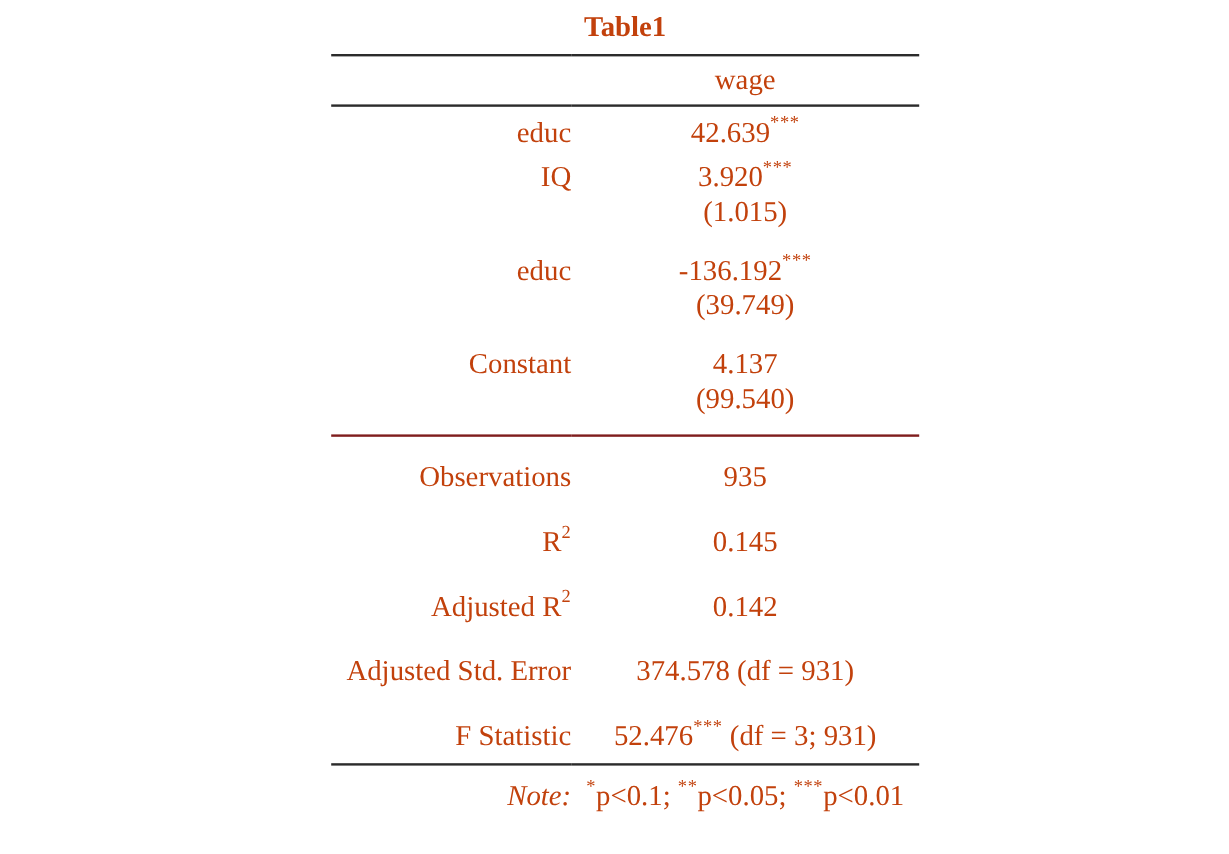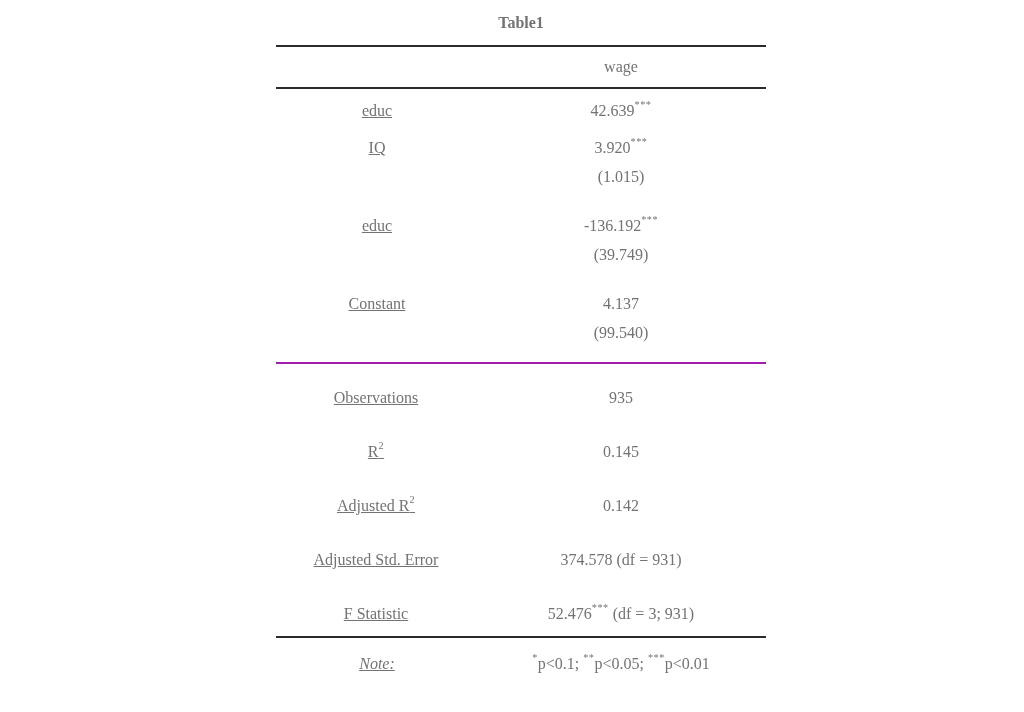--- a/index.html
+++ b/index.html
@@ -15,33 +15,32 @@
     position: relative;
     width: 1024px;
     height: 712px;
   }
   table.reg-table {
     position: absolute;
     left: 276px;
     top: 0;
     width: 490px;
     border-collapse: collapse;
-    font-size: 16px;
-    color: #737373;
+    font-size: 24px;
+    color: #c2410c;
   }
   table.reg-table td {
     vertical-align: baseline;
     line-height: 26px;
   }
   td.label {
     width: 200px;
-    text-align: center;
+    text-align: right;
     padding-left: 2px;
     white-space: nowrap;
-    text-decoration: underline;
   }
   td.value {
     width: 290px;
     text-align: center;
     white-space: nowrap;
   }
   
   tr.title-row td {
     text-align: center;
     font-weight: bold;
@@ -59,21 +58,21 @@
   }
   tr.coef-row td {
     padding-top: 9px;
     padding-bottom: 2px;
   }
   tr.se-row td {
     padding-top: 1px;
     padding-bottom: 14px;
   }
   tr.se-row.last-coef td {
-    border-bottom: 2px solid #a21caf;
+    border-bottom: 2px solid #7f1d1d;
     padding-bottom: 16px;
   }
   tr.stat-row td {
     padding: 21px 0 7px 0;
   }
   tr.stat-row.last-stat td {
     border-bottom: 2px solid #2b2b2b;
     padding-bottom: 9px;
   }
   tr.note-row td {

